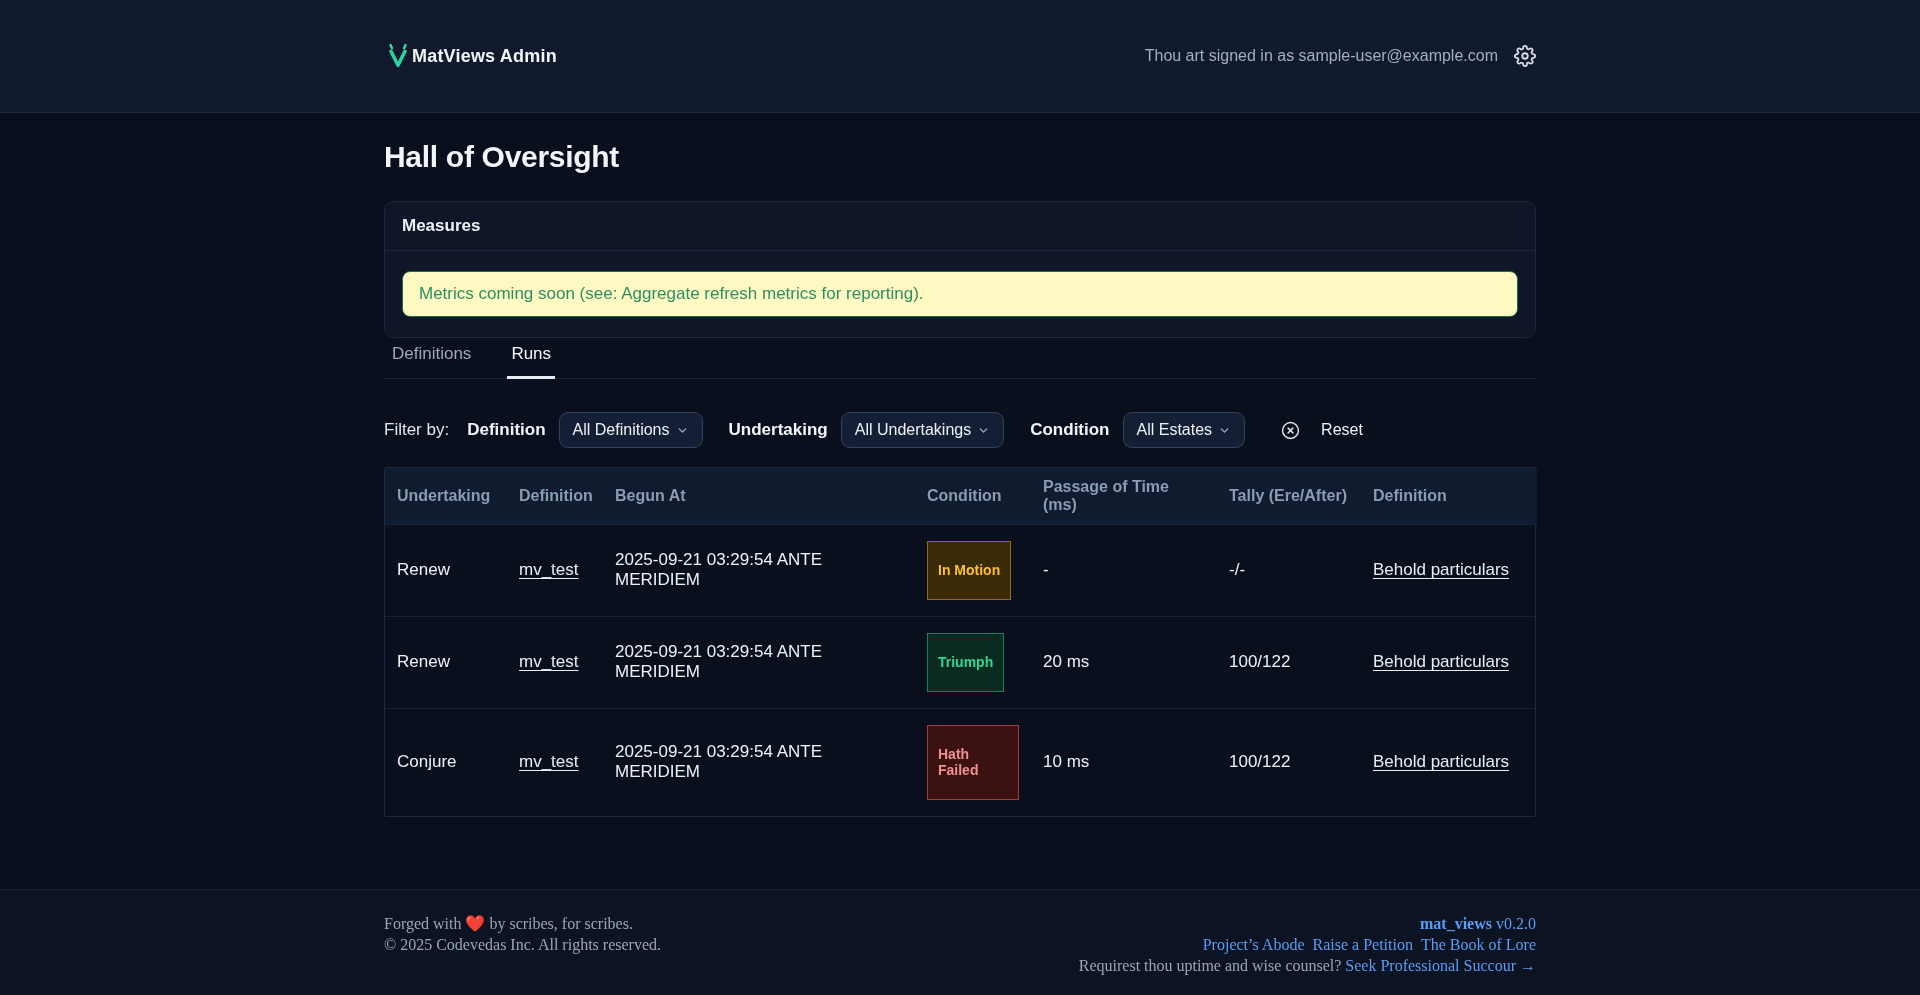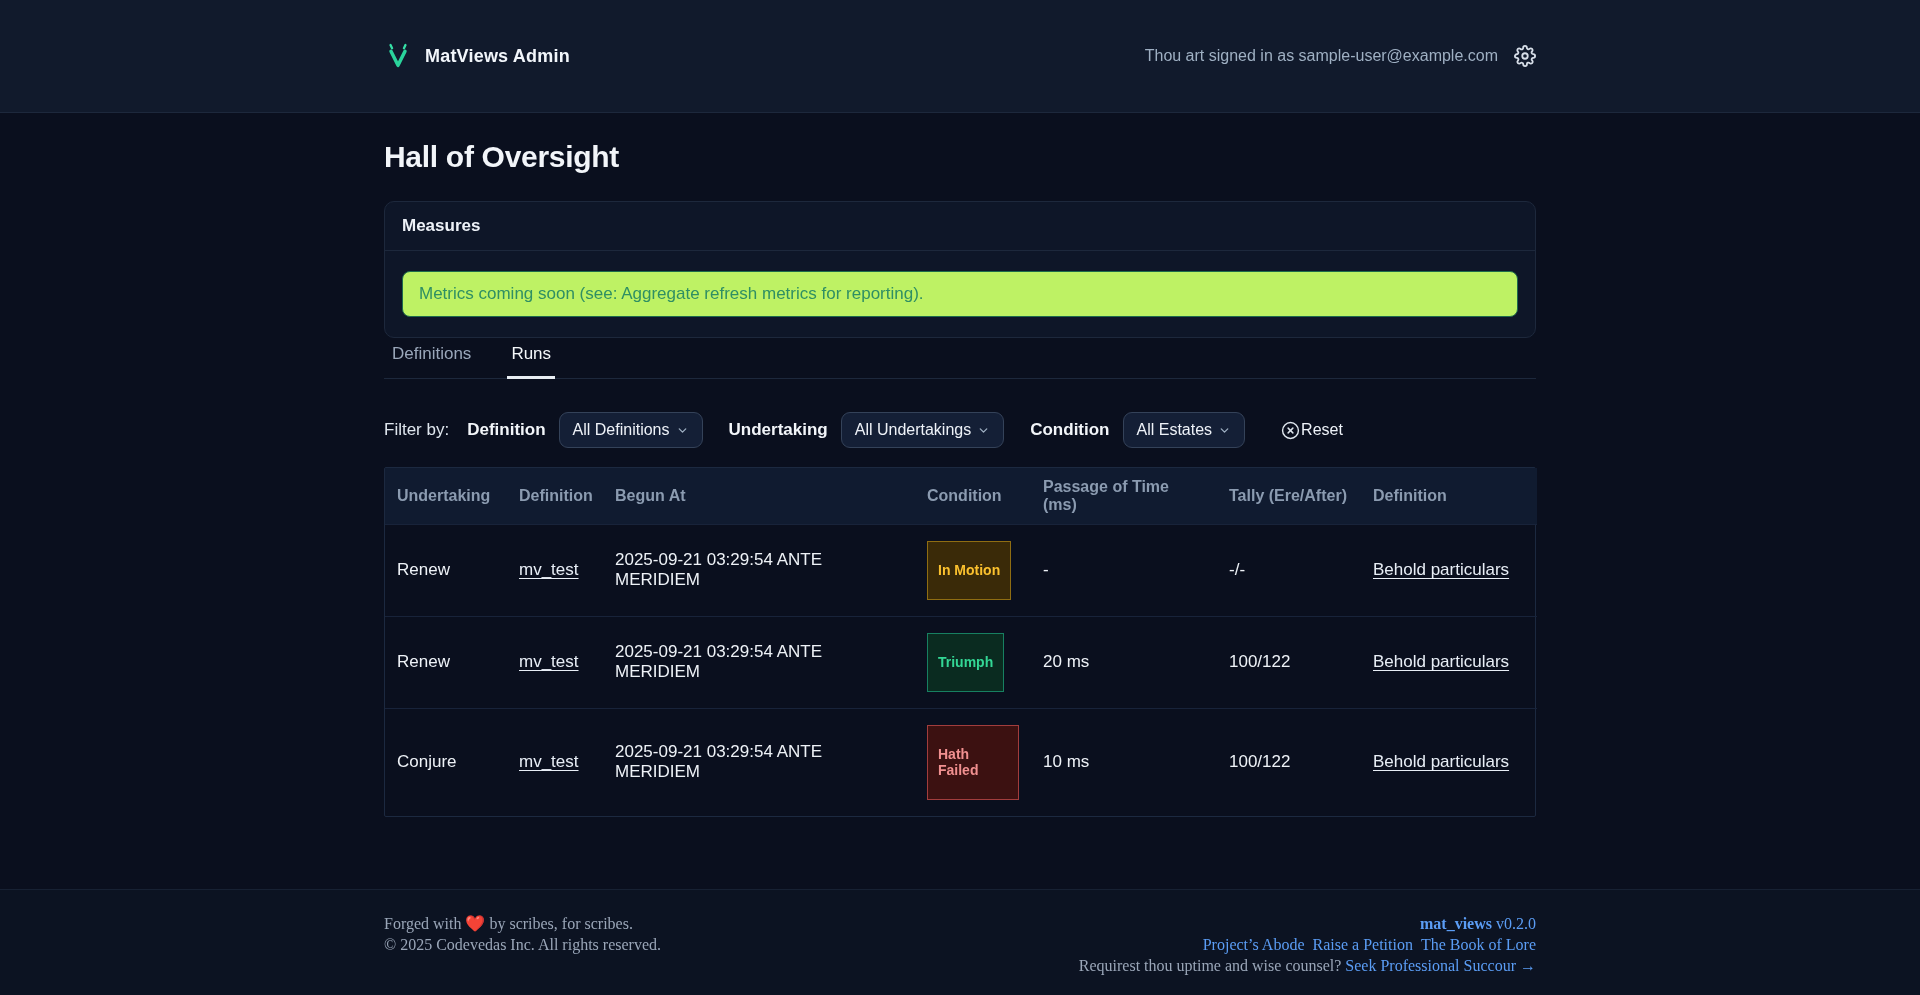--- a/index.html
+++ b/index.html
@@ -20,21 +20,21 @@
     display: flex;
     align-items: center;
   }
   .topbar-inner {
     width: 1152px;
     margin: 0 auto;
     display: flex;
     align-items: center;
     justify-content: space-between;
   }
-  .brand { display: flex; align-items: center; gap: 13px; background: none; border: none; cursor: pointer; }
+  .brand { display: flex; align-items: center; background: none; border: none; cursor: pointer; }
   .logo { width: 28px; height: 28px; display: inline-flex; align-items: center; justify-content: center; }
   .brand-title { font-size: 18px; font-weight: 700; color: #f2f6fb; letter-spacing: .2px; }
   .topbar-right { display: flex; align-items: center; gap: 16px; }
   .signed-in { font-size: 16px; color: #9fb0c3; }
   .gear { color: #d7dee8; display: inline-flex; cursor: pointer; }
 
   .main { flex: 1 1 auto; }
   .container { width: 1152px; margin: 0 auto; }
   .page-title { margin-top: 27px; font-size: 30px; font-weight: 700; color: #f2f5f9; letter-spacing: -0.3px; }
 
@@ -46,21 +46,21 @@
   }
   .card-header {
     padding: 14px 17px;
     border-bottom: 1px solid #1d283c;
     font-size: 17px;
     font-weight: 700;
     color: #eef2f8;
   }
   .card-body { padding: 20px 17px; }
   .alert {
-    background: #bef264;
+    background: #fef9c3;
     border: 1px solid #1e6b4b;
     border-radius: 8px;
     padding: 12px 16px;
     font-size: 17px;
     color: #2f8f63;
   }
 
   .tabs {
     border-bottom: 1px solid #1d283c;
     display: flex;
@@ -98,21 +98,21 @@
     padding: 8px 13px;
     display: inline-flex;
     align-items: center;
     gap: 6px;
     cursor: pointer;
   }
   .chev { display: inline-flex; color: #9fb0c3; }
   .reset-btn {
     background: none; border: none; cursor: pointer;
     font-family: inherit;
-    display: inline-flex; align-items: center; gap: 1px;
+    display: inline-flex; align-items: center; gap: 21px;
     color: #eef2f8; font-size: 16px; margin-left: 10px;
   }
   .reset-icon { display: inline-flex; color: #dfe6ee; }
 
   .table-wrap {
     margin-top: 19px;
     border: 1px solid #1c2940;
     border-radius: 2px;
   }
   table { width: 100%; border-collapse: collapse; table-layout: fixed; }

